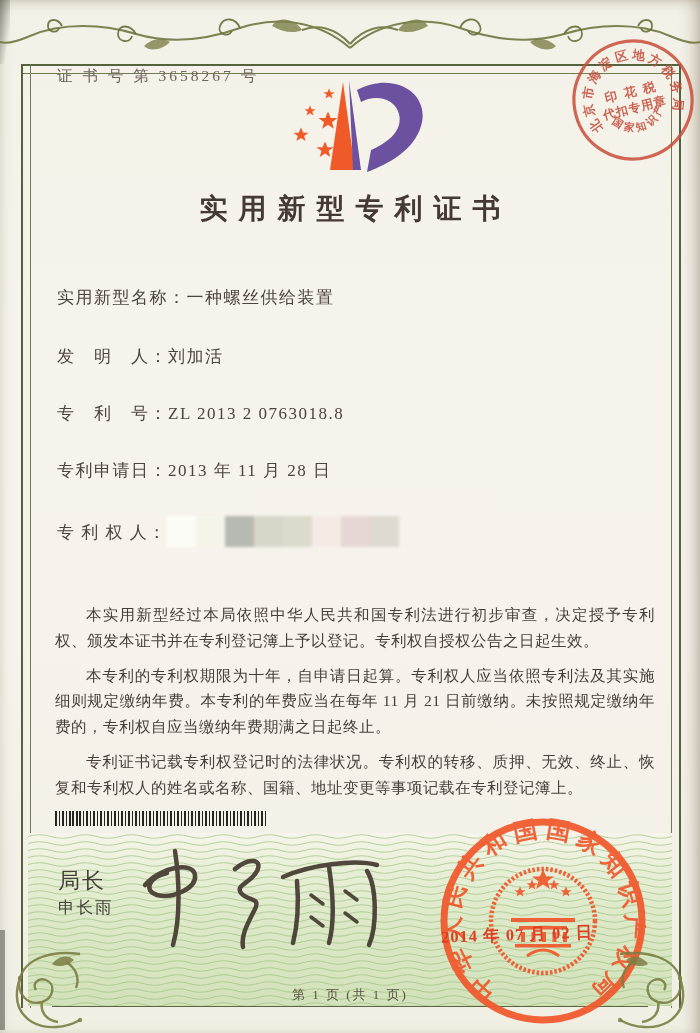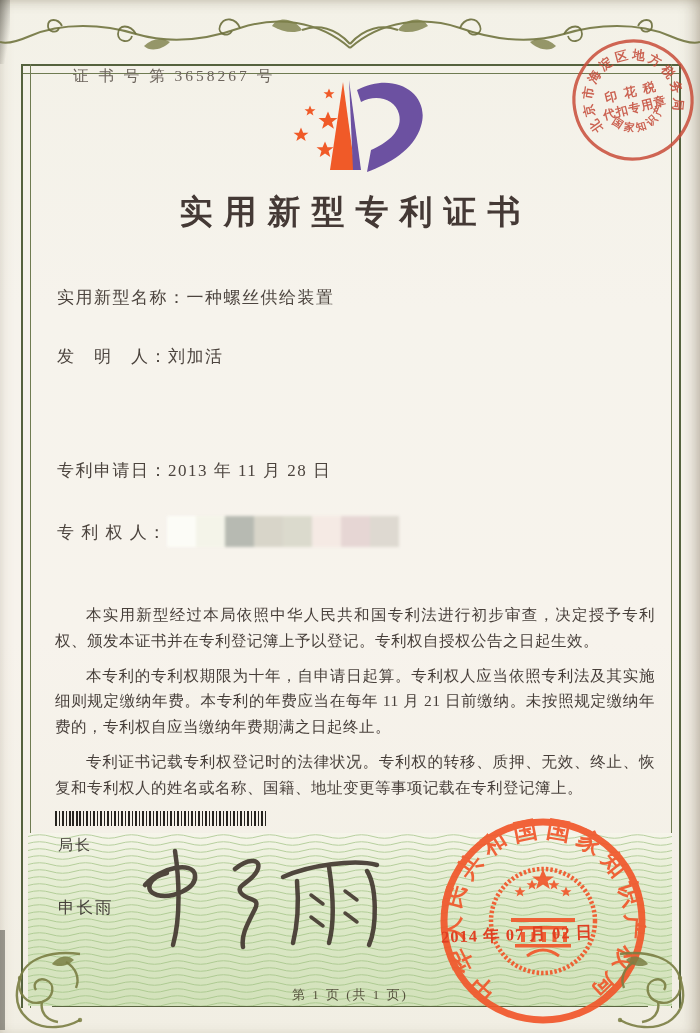--- a/index.html
+++ b/index.html
@@ -8,35 +8,35 @@
     background:linear-gradient(180deg,#f3f1e7 0%,#f6f3ec 30%,#f7f3ec 62%,#f1eee3 100%);
     box-shadow:inset -12px 0 16px -8px rgba(110,95,70,.45),
                inset 0 10px 14px -10px rgba(110,95,70,.30),
                inset 10px 0 14px -10px rgba(110,95,70,.22);}
   .abs{position:absolute;}
   
   .frame-top{left:21px;top:64px;width:658px;height:7px;border-top:2.5px solid #55623e;border-bottom:1px solid #6f7b51;}
   .frame-left{left:21px;top:64px;width:7px;height:944px;border-left:2.5px solid #55623e;border-right:1px solid #6f7b51;}
   .frame-right{left:671px;top:64px;width:7px;height:944px;border-right:2.5px solid #55623e;border-left:1px solid #6f7b51;}
   .frame-bottom{left:52px;top:1004px;width:596px;height:2.5px;background:#5a6440;}
-  .cert-no{left:57px;top:66px;font-size:15.5px;letter-spacing:3px;color:#6d655d;margin-left:16px;}
-  .title{left:0;top:190px;width:700px;text-align:center;font-size:33px;font-weight:700;
+  .cert-no{left:57px;top:66px;font-size:15.5px;letter-spacing:3px;color:#6d655d;}
+  .title{left:0;top:190px;width:700px;text-align:center;font-size:28px;font-weight:700;
     letter-spacing:11px;text-indent:11px;color:#443935;}
   .field{left:57px;font-size:17px;letter-spacing:1.5px;color:#4c443e;white-space:nowrap;}
   .redacted{display:inline-flex;vertical-align:-9px;filter:blur(1.6px);}
   .redacted i{display:block;width:29px;height:31px;}
   .paras{left:55px;top:602px;width:600px;font-size:15.5px;line-height:25.8px;
     color:#473f3a;text-align:justify;}
   .paras p{margin:0 0 9px 0;text-indent:2em;letter-spacing:0.5px;}
   .barcode{left:55px;top:811px;width:212px;height:15px;
     background:repeating-linear-gradient(90deg,#26241f 0 1.5px,transparent 1.5px 3.5px),
                repeating-linear-gradient(90deg,#26241f 0 1px,transparent 1px 7px);}
   .band{left:28px;top:833px;width:644px;height:173px;
     background:linear-gradient(180deg,#f6f5ea 0%,#e9efd8 20%,#dde9c8 48%,#d2e1ba 100%);}
-  .director-role{left:58px;top:836px;font-size:15px;letter-spacing:2px;color:#45403a;}
+  .director-role{left:58px;top:866px;font-size:22px;letter-spacing:2px;color:#45403a;}
   .director-name{left:58px;top:897px;font-size:16.5px;letter-spacing:2px;color:#45403a;font-family:Liberation Serif, serif;}
   .sig{left:115px;top:843px;}
   .seal{left:432px;top:810px;opacity:.92;}
   .seal-date{left:441px;top:924px;font-size:16.5px;font-weight:600;color:#e03f22;
     letter-spacing:1px;transform:rotate(-2deg);white-space:nowrap;}
   .footer{left:0;top:986px;width:700px;text-align:center;font-size:13px;letter-spacing:2px;color:#56523e;}
   .tax-stamp{left:569px;top:36px;transform:rotate(-14deg);opacity:.85;}
   .logo{left:283px;top:80px;}
   .corner-l{left:6px;top:948px;}
   .corner-r{left:612px;top:948px;transform:scaleX(-1);}
@@ -115,20 +115,23 @@
     </g>
   </svg>
 
   <div class="abs title">实用新型专利证书</div>
 
   <div class="abs field" style="top:345px">
     <span>发　明　人：</span><span>刘加活</span>
   </div>
   <div class="abs field" style="top:286px">
     <span>实用新型名称：</span><span>一种螺丝供给装置</span>
+  </div>
+  <div class="abs field" style="top:402px">
+    <span>专　利　号：</span><span>ZL 2013 2 0763018.8</span>
   </div>
   <div class="abs field" style="top:459px">
     <span>专利申请日：</span><span>2013 年 11 月 28 日</span>
   </div>
   <div class="abs field" style="top:516px">
     <span>专 利 权 人：</span><span></span><span class="redacted">
         <i style="background:#fcfcf7"></i>
         <i style="background:#f4f4e9"></i>
         <i style="background:#b7bab2"></i>
         <i style="background:#d8d5c9"></i>

